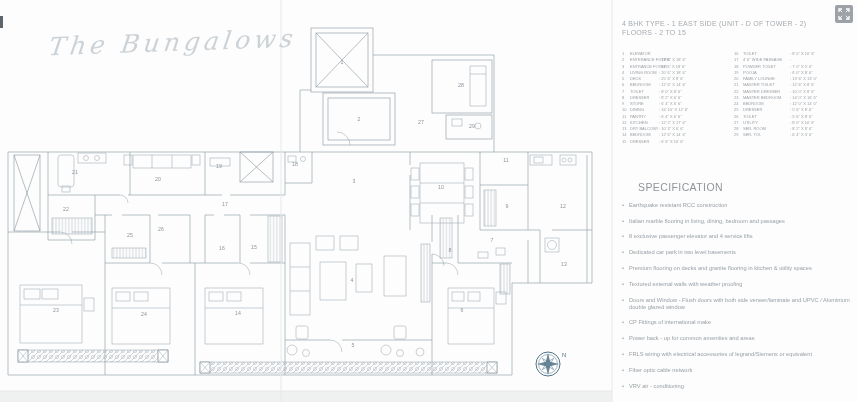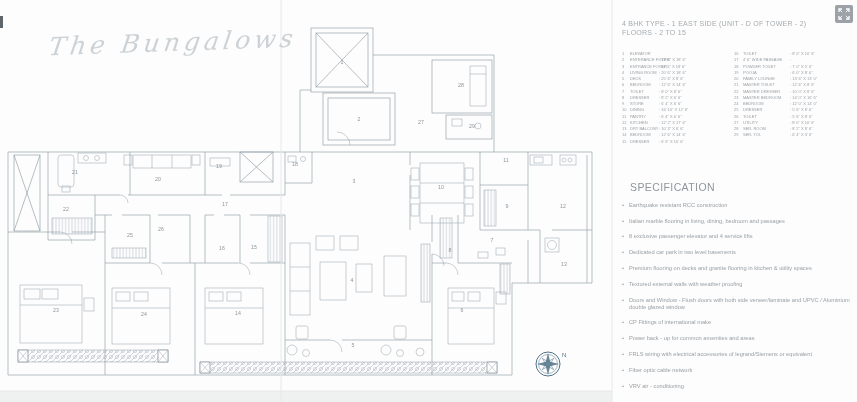--- a/index.html
+++ b/index.html
@@ -29,21 +29,21 @@
   
   .panel{position:absolute;left:622px;top:0;width:232px;color:var(--muted);}
   .title{margin-top:19px;font-size:7px;line-height:9px;letter-spacing:0.25px;color:#a6acb1;}
   .legend{display:flex;gap:13px;margin-top:14px;}
   .lcol{display:block;}
   .lcol .lrow{display:grid;line-height:6.25px;font-size:4px;letter-spacing:0;}
   .lcol.c1 .lrow{grid-template-columns:8px 29px auto;width:99px;}
   .lcol.c2 .lrow{grid-template-columns:9px 47px auto;width:110px;}
   .lrow span{white-space:nowrap;overflow:visible;}
   .spec{margin-top:36px;}
-  .spec h2{margin:0 0 9px 8px;font-weight:400;font-size:10.5px;letter-spacing:0.4px;color:#8e969c;}
+  .spec h2{margin:0 0 9px 16px;font-weight:400;font-size:10.5px;letter-spacing:0.4px;color:#8e969c;}
   .spec ul{list-style:none;margin:0;padding:0;}
   .spec li{display:flex;gap:5px;margin-bottom:8.8px;font-size:5.7px;line-height:7px;color:#9aa1a6;}
   .spec li .bdot{flex:0 0 auto;}
   
   .fs-btn{
     position:absolute;left:835px;top:5px;width:18px;height:18px;border:none;
     background:var(--fs-bg);border-radius:2px;padding:0;cursor:pointer;
     display:flex;align-items:center;justify-content:center;
   }
 </style>

